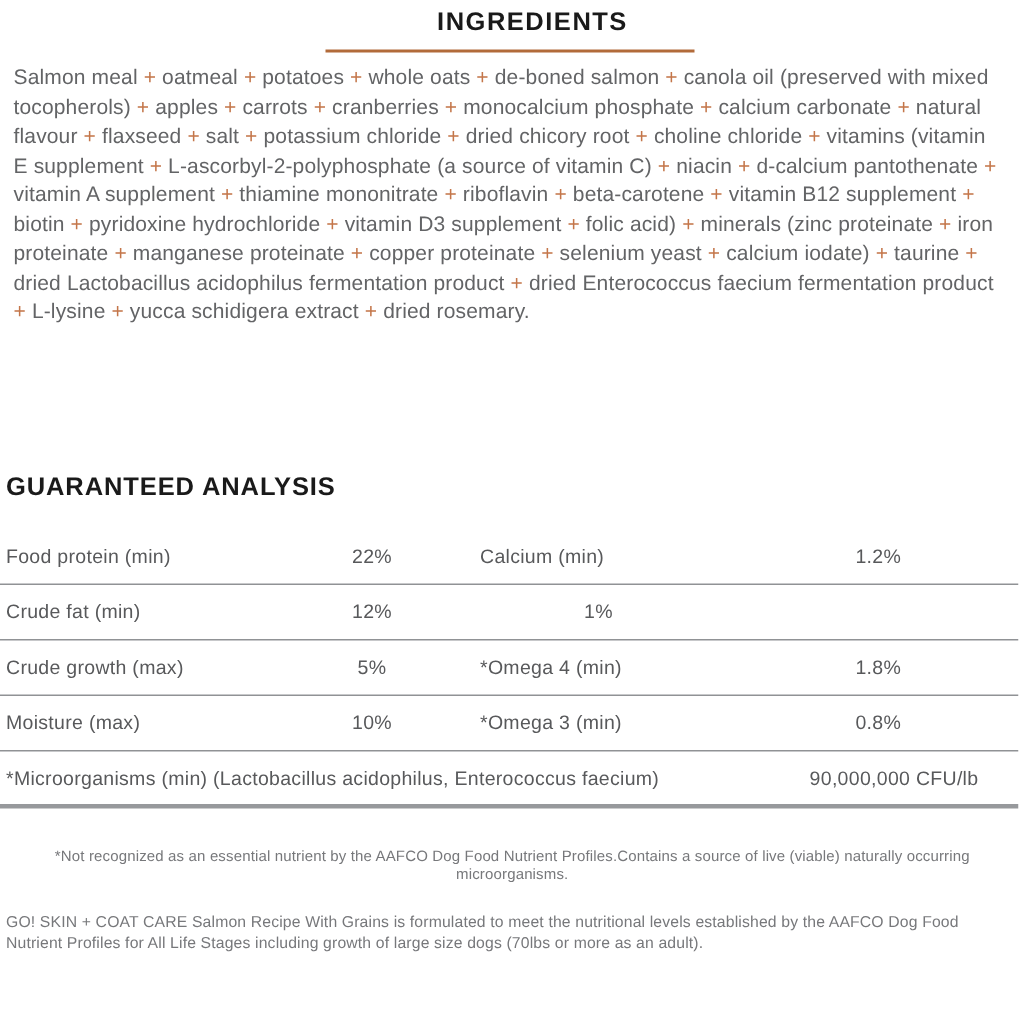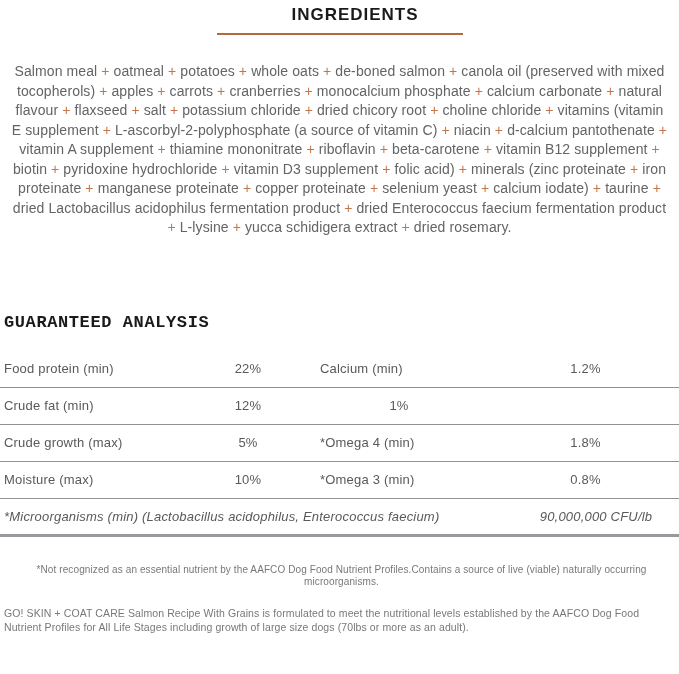--- a/index.html
+++ b/index.html
@@ -24,54 +24,51 @@
     color: #1a1a1a;
     padding-left: 31px;
   }
   .ing-rule {
     width: 246px;
     height: 2px;
     background: #b26b3a;
     margin: 8px auto 0 auto;
   }
   .ing-text {
-    margin-top: 27px;
+    margin-top: 7px;
     padding: 0 9px;
-    text-align: center;
     font-size: 14px;
     line-height: 19.5px;
     letter-spacing: 0.1px;
     color: #636466;
   }
   .ing-text .plus { color: #c4764a; }
 
   
   .ga-title {
-    margin-top: 76px;
+    margin-top: 98px;
     padding-left: 4px;
     font-size: 17px;
     line-height: 18px;
     font-weight: bold;
     letter-spacing: 0.6px;
     color: #1a1a1a;
-    font-family: Liberation Mono, monospace;
   }
   .ga-table { margin-top: 19px; width: 679px; font-size: 13px; color: #58595b; }
   .ga-row {
     display: grid;
     grid-template-columns: 190px 116px 186px 1fr;
     align-items: center;
     height: 37px;
     border-bottom: 1px solid #909295;
   }
   .ga-row-wide {
     grid-template-columns: 1fr 166px;
     height: 38px;
     border-bottom: 3px solid #97999c;
-    font-style: italic;
   }
   .cell.label { text-align: left; padding-left: 4px; letter-spacing: 0.2px; }
   .cell.label.indent { padding-left: 14px; }
   .cell.value { text-align: center; letter-spacing: 0.2px; }
 
   .footnote {
     margin-top: 27px;
     padding-left: 4px;
     font-size: 10px;
     line-height: 12px;

